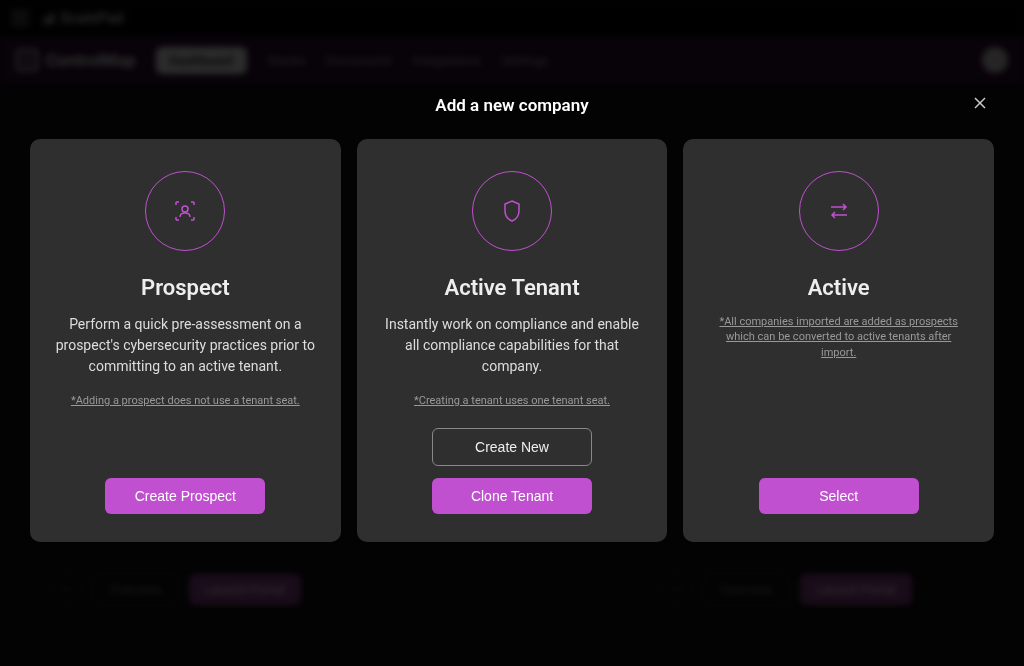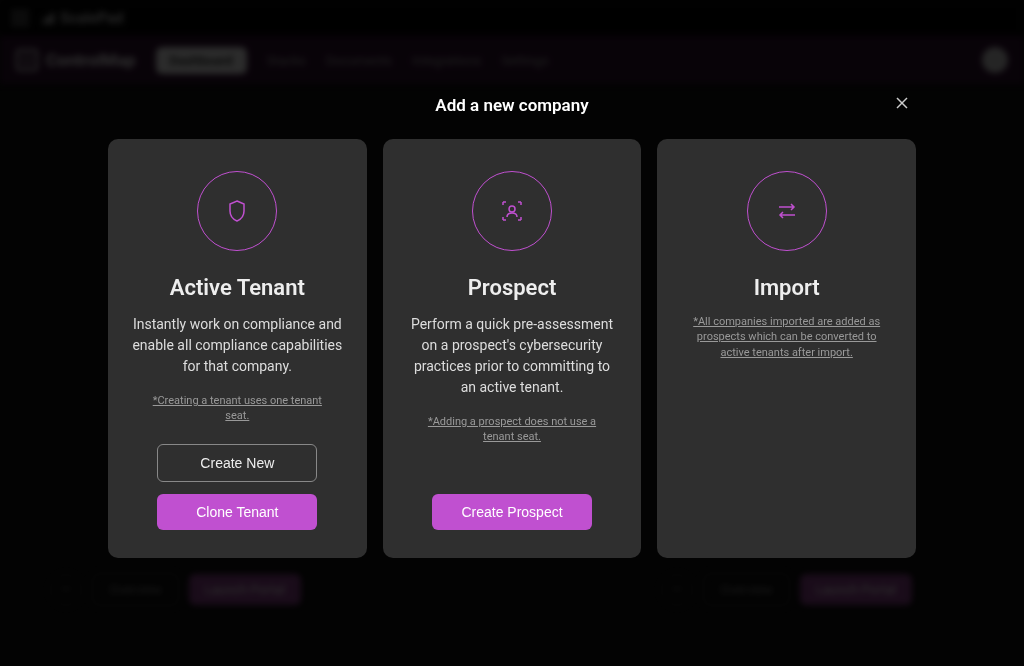--- a/index.html
+++ b/index.html
@@ -143,21 +143,21 @@
       position: absolute;
       inset: 0;
       background: rgba(0,0,0,0.7);
       display: flex;
       align-items: flex-start;
       justify-content: center;
       padding-top: 95px;
     }
     
     .modal {
-      width: 808px;
+      width: 964px;
       position: relative;
     }
     
     .modal-title {
       text-align: center;
       font-size: 17px;
       font-weight: 600;
       margin-bottom: 24px;
       color: #fff;
     }
@@ -323,55 +323,58 @@
       <svg width="18" height="18" viewBox="0 0 18 18">
         <line x1="4" y1="4" x2="14" y2="14" stroke="#ccc" stroke-width="1.5"></line>
         <line x1="14" y1="4" x2="4" y2="14" stroke="#ccc" stroke-width="1.5"></line>
       </svg>
     </button>
     <div class="modal-title">Add a new company</div>
     <div class="cards">
 
       <div class="card">
         <div class="icon-circle">
+          <svg width="26" height="26" viewBox="0 0 26 26">
+            <path d="M4 4 L4 7 M4 4 L7 4 M22 4 L19 4 M22 4 L22 7 M4 22 L4 19 M4 22 L7 22 M22 22 L19 22 M22 22 L22 19"></path>
+            <circle cx="13" cy="11" r="3"></circle>
+            <path d="M8 19 Q8 15 13 15 Q18 15 18 19"></path>
+          </svg>
+        </div>
+        <div class="card-title">Prospect</div>
+        <div class="card-desc">Perform a quick pre-assessment on a prospect's cybersecurity practices prior to committing to an active tenant.</div>
+        <div class="card-note">*Adding a prospect does not use a tenant seat.</div>
+        <div class="card-actions">
+          <button class="btn btn-primary">Create Prospect</button>
+        </div>
+      </div>
+
+      <div class="card">
+        <div class="icon-circle">
           <svg width="22" height="26" viewBox="0 0 22 26">
             <path d="M11 3 L18 6 L18 13 Q18 20 11 23 Q4 20 4 13 L4 6 Z"></path>
           </svg>
         </div>
         <div class="card-title">Active Tenant</div>
         <div class="card-desc">Instantly work on compliance and enable all compliance capabilities for that company.</div>
         <div class="card-note">*Creating a tenant uses one tenant seat.</div>
         <div class="card-actions">
           <button class="btn btn-outline">Create New</button>
           <button class="btn btn-primary">Clone Tenant</button>
         </div>
       </div>
 
       <div class="card">
         <div class="icon-circle">
-          <svg width="26" height="26" viewBox="0 0 26 26">
-            <path d="M4 4 L4 7 M4 4 L7 4 M22 4 L19 4 M22 4 L22 7 M4 22 L4 19 M4 22 L7 22 M22 22 L19 22 M22 22 L22 19"></path>
-            <circle cx="13" cy="11" r="3"></circle>
-            <path d="M8 19 Q8 15 13 15 Q18 15 18 19"></path>
-          </svg>
-        </div>
-        <div class="card-title">Prospect</div>
-        <div class="card-desc">Perform a quick pre-assessment on a prospect's cybersecurity practices prior to committing to an active tenant.</div>
-        <div class="card-note">*Adding a prospect does not use a tenant seat.</div>
-        <div class="card-actions">
-          <button class="btn btn-primary">Create Prospect</button>
-        </div>
-      </div>
-
-      <div class="card">
-        <div class="icon-circle">
           <svg width="26" height="20" viewBox="0 0 26 20">
             <path d="M5 6 L20 6 M17 3 L20 6 L17 9"></path>
             <path d="M21 14 L6 14 M9 11 L6 14 L9 17"></path>
           </svg>
         </div>
-        <div class="card-title">Import</div>
+        <div class="card-title">Active</div>
         <div class="card-note">*All companies imported are added as prospects which can be converted to active tenants after import.</div>
+        <div class="card-actions">
+          <button class="btn btn-primary">Select</button>
+        </div>
       </div>
 
     </div>
   </div>
 </div>
 
 </body></html>

